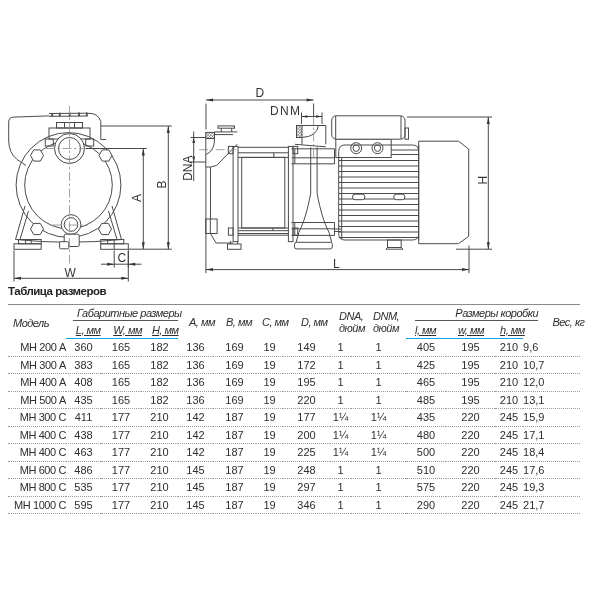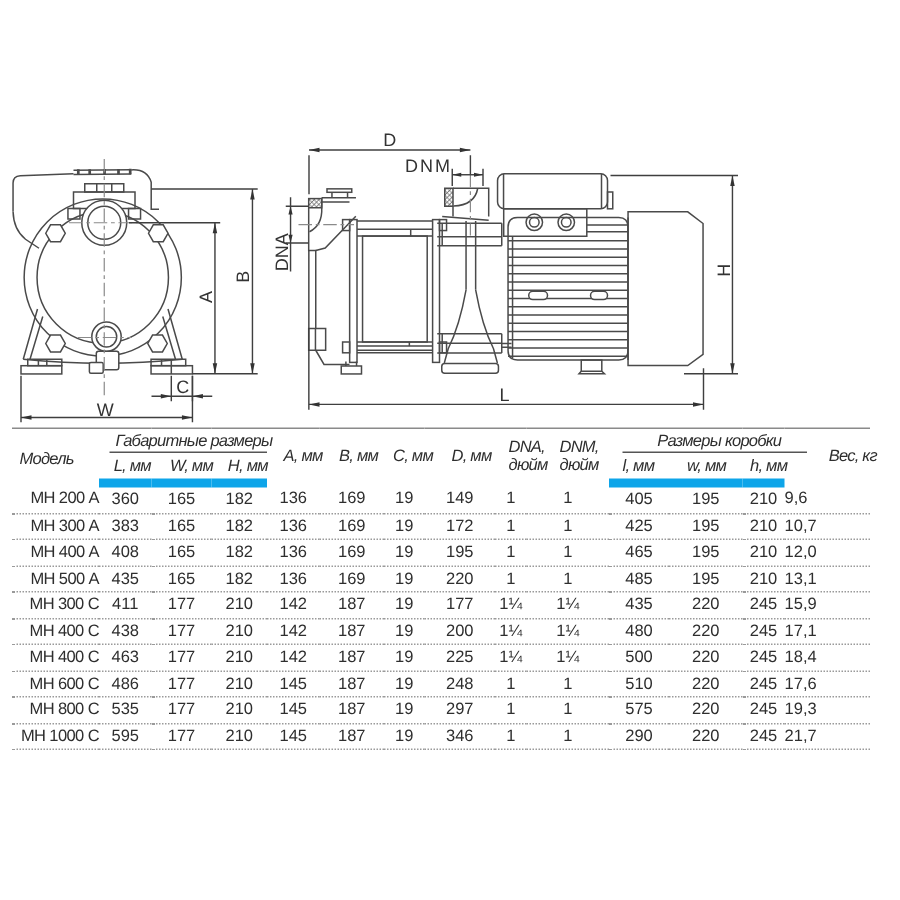--- a/index.html
+++ b/index.html
@@ -6,26 +6,26 @@
   body{width:600px;height:600px;font-family:"Liberation Sans",sans-serif;position:relative;overflow:hidden;}
   #draw{position:absolute;left:0;top:0;}
   .dimtxt{font:12px "Liberation Sans",sans-serif;fill:#333;}
   #tblwrap{position:absolute;left:8px;top:285px;width:572px;}
   h3.title{margin:0 0 7px 0;font-size:11.5px;line-height:12px;font-weight:bold;color:#222;letter-spacing:-0.5px;}
   table{border-collapse:collapse;table-layout:fixed;width:572px;border-top:1px solid #8a8a8a;color:#2e2e2e;}
   thead th{font-style:italic;font-weight:normal;font-size:11px;letter-spacing:-0.5px;padding:0;vertical-align:middle;white-space:nowrap;}
   thead tr.g th{height:16px;}
   thead tr.s th{height:17px;}
   thead tr.s th{text-align:left;}
-  th.grp,th.grp2{text-align:center;vertical-align:bottom;}
+  th.grp,th.grp2{text-align:right;vertical-align:bottom;}
   th.grp div{margin-left:7px;width:105px;border-bottom:1px solid #555;padding-left:4px;height:15.5px;line-height:14px;box-sizing:border-box;}
   th.grp2 div{margin-left:9px;width:123px;border-bottom:1px solid #555;padding-left:6px;height:15.5px;line-height:14px;box-sizing:border-box;}
   th.c{text-align:left;margin-top:32px;}
   td{font-size:11px;text-align:center;height:16.5px;padding:0;border-bottom:1px dotted #9a9a9a;white-space:nowrap;}
-  tr.hb th{border-bottom:6px solid #0ea5e9;}
+  tr.hb th{border-bottom:1px solid #0ea5e9;text-decoration:underline;}
   td.m{text-align:right;padding-left:3.5px;letter-spacing:-0.4px;}
   td.w{text-align:left;padding-right:3.5px;margin-top:37px;}
   th.m{text-align:left;padding-left:5px;padding-top:3px;}
   th.w{text-align:right;padding-right:3.5px;}
   th.w span{position:relative;left:8px;}
   .pla{padding-left:11px;} .plb{padding-left:13px;} .plc{padding-left:6px;} .pld{padding-left:18px;}
   .pldna{padding-left:9px;} .pldnm{padding-left:22px;}
   .pl1{padding-left:9.8px;} .pl2{padding-left:12.3px;} .pl3{padding-left:10.9px;}
   .pl4{padding-left:9px;} .pl5{padding-left:12px;} .pl6{padding-left:5px;}
 </style>
@@ -223,20 +223,21 @@
 </g>
 <g class="dimtxt">
   <text x="255.5" y="97">D</text>
   <text x="270" y="114.5" letter-spacing="1.3">DNM</text>
   <text transform="translate(192.3,180.8) rotate(-90)">DNA</text>
   <text transform="translate(486.5,184.5) rotate(-90)">H</text>
   <text x="333" y="267.5">L</text>
 </g>
 </svg>
 <div id="tblwrap">
+<h3 class="title">Таблица размеров</h3>
 <table>
 <colgroup>
 <col style="width:58px">
         <col style="width:35px">
         <col style="width:40px">
         <col style="width:37px">
 <col style="width:35px">
         <col style="width:43px">
         <col style="width:27px">
         <col style="width:47px">

